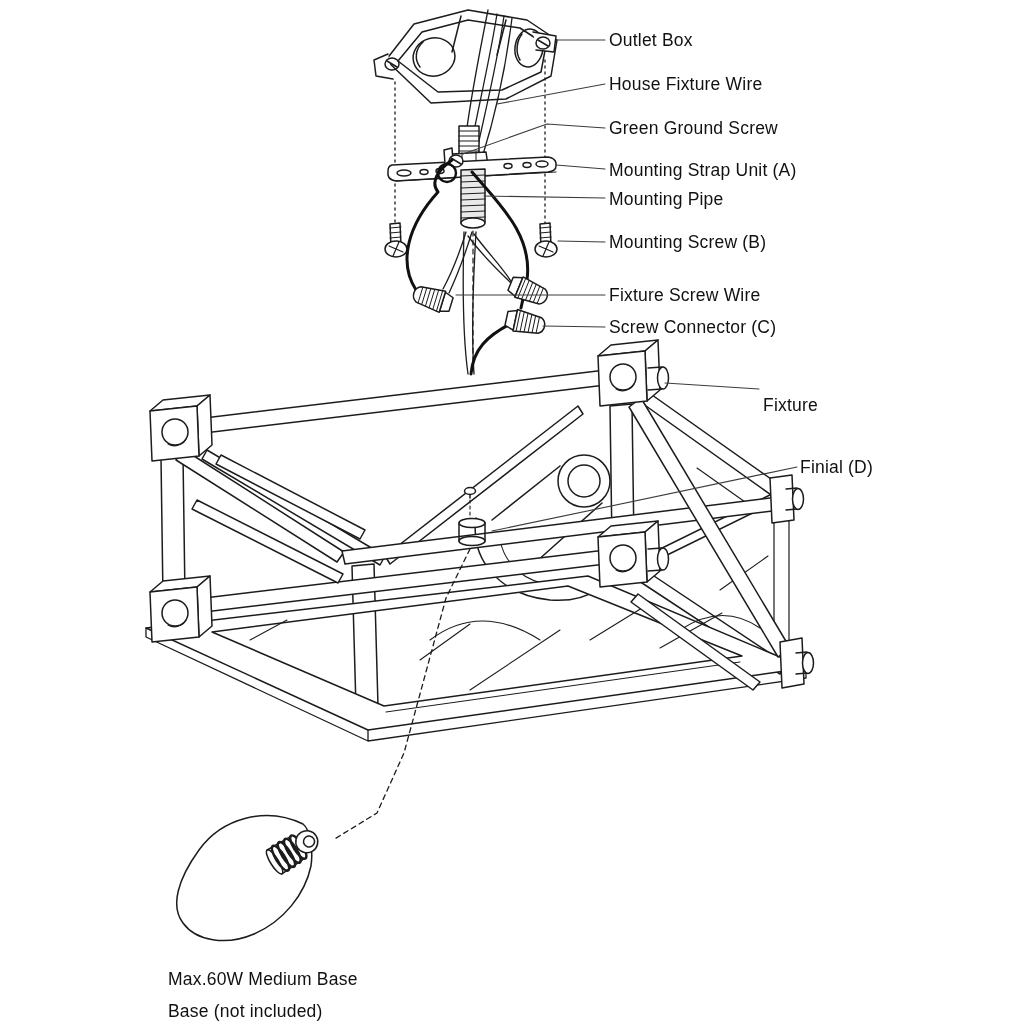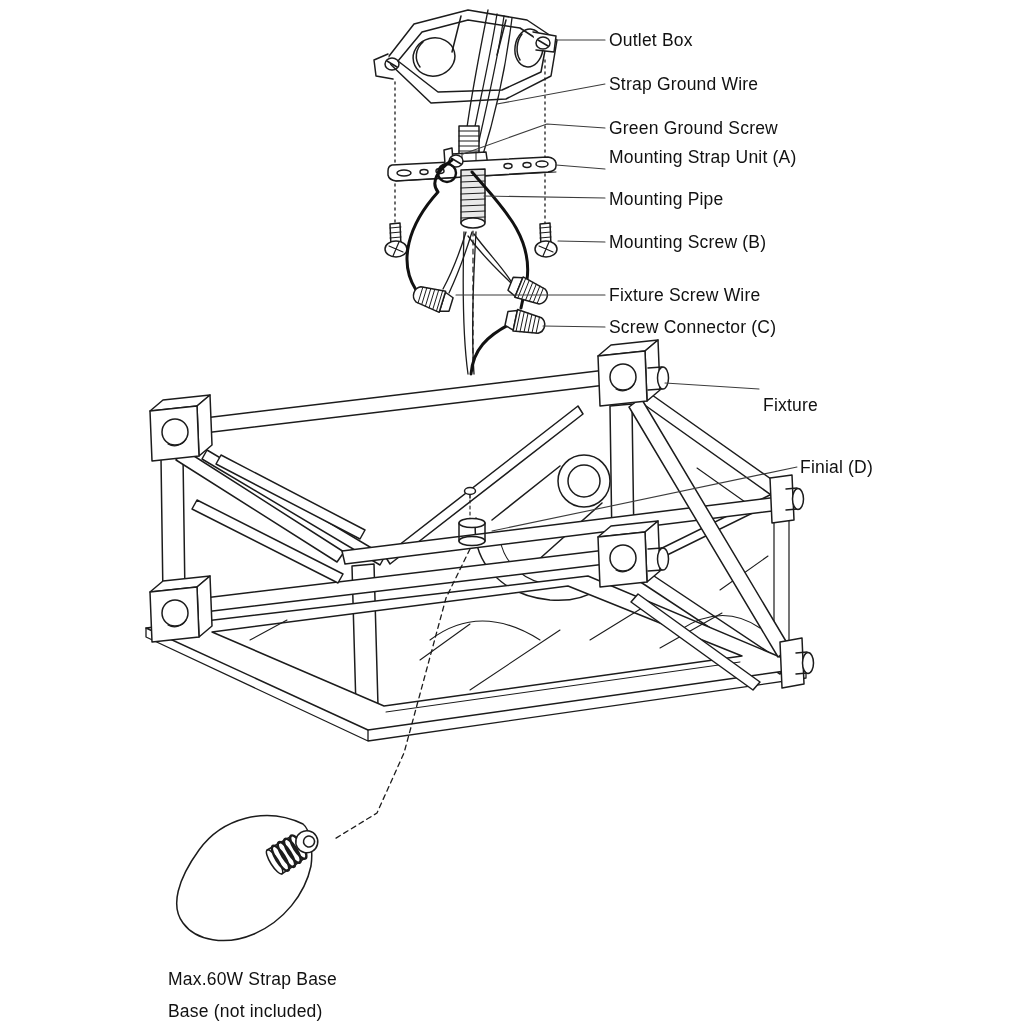--- a/index.html
+++ b/index.html
@@ -263,25 +263,25 @@
     <path d="M484,196 L605,198"></path>
     <path d="M558,241 L605,242"></path>
     <path d="M456,295 L605,295"></path>
     <path d="M543,326 L605,327"></path>
     <path d="M665,383 L759,389"></path>
     <path d="M492,531 L797,467"></path>
   </g>
 </svg>
 
   <div class="callout" style="left:609px;top:40px">Outlet Box</div>
-  <div class="callout" style="left:609px;top:84px">Strap Ground Wire</div>
+  <div class="callout" style="left:609px;top:84px">House Fixture Wire</div>
   <div class="callout" style="left:609px;top:128px">Green Ground Screw</div>
-  <div class="callout" style="left:609px;top:157px">Mounting Strap Unit (A)</div>
+  <div class="callout" style="left:609px;top:170px">Mounting Strap Unit (A)</div>
   <div class="callout" style="left:609px;top:199px">Mounting Pipe</div>
   <div class="callout" style="left:609px;top:242px">Mounting Screw (B)</div>
   <div class="callout" style="left:609px;top:295px">Fixture Screw Wire</div>
   <div class="callout" style="left:609px;top:327px">Screw Connector (C)</div>
   <div class="callout" style="left:763px;top:405px">Fixture</div>
   <div class="callout" style="left:800px;top:467px">Finial (D)</div>
 
-  <div class="footnote" style="left:168px;top:979px">Max.60W Strap Base</div>
+  <div class="footnote" style="left:168px;top:979px">Max.60W Medium Base</div>
   <div class="footnote" style="left:168px;top:1011px">Base (not included)</div>
 </div>
 
 </body></html>

